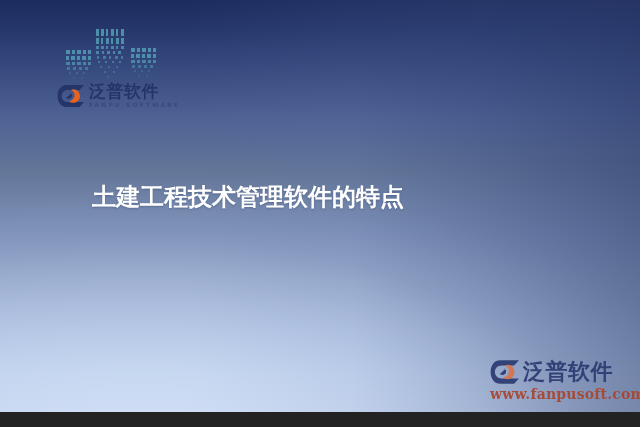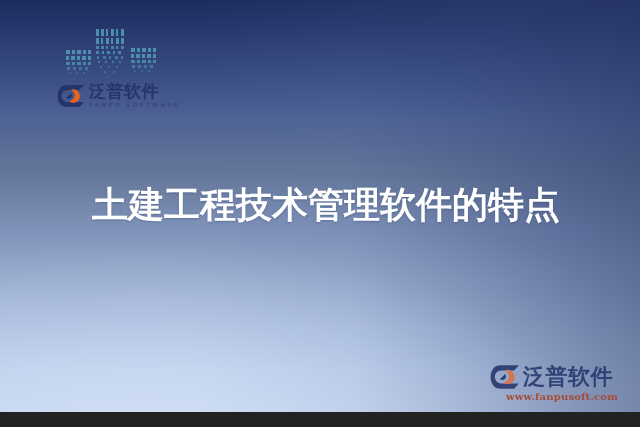--- a/index.html
+++ b/index.html
@@ -93,21 +93,21 @@
     letter-spacing: 2.1px;
     margin-top: 2px;
     white-space: nowrap;
   }
 
   
   #headline {
     position: absolute;
     left: 92px;
     top: 183px;
-    font-size: 36px;
+    font-size: 24px;
     font-weight: 700;
     color: #ffffff;
     letter-spacing: 0px;
     line-height: 1.2;
     white-space: nowrap;
     text-shadow: 0 1px 2px rgba(30,45,95,0.28);
   }
 
   
   #watermark {
@@ -129,21 +129,21 @@
     font-size: 22px;
     font-weight: 700;
     color: #2c3c72;
     letter-spacing: 0.5px;
     line-height: 1;
     white-space: nowrap;
   }
   .wm-url {
     margin-top: 1px;
     font-family: "DejaVu Serif", "Liberation Serif", serif;
-    font-size: 10px;
+    font-size: 14px;
     font-weight: 700;
     color: #a8462e;
     letter-spacing: 0.2px;
     text-align: center;
     white-space: nowrap;
   }
 </style>
 </head>
 <body>
 

